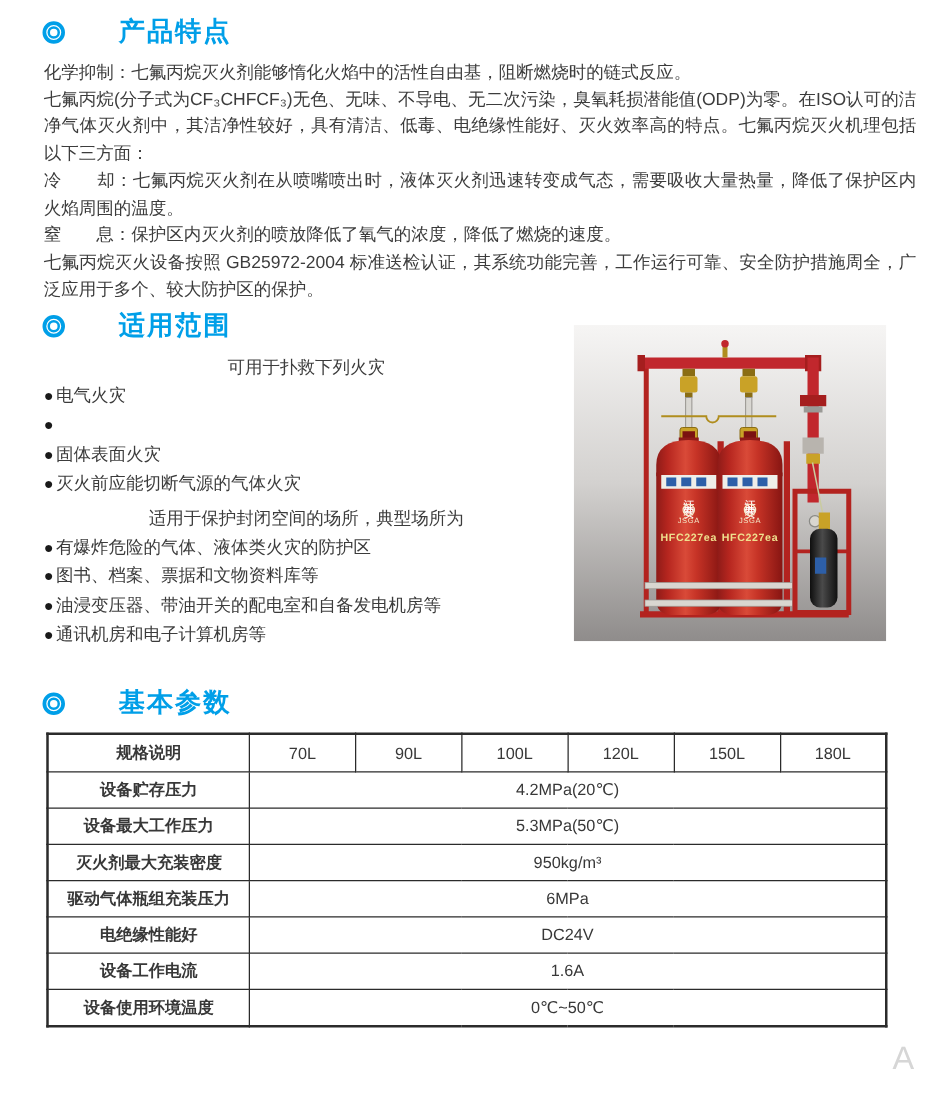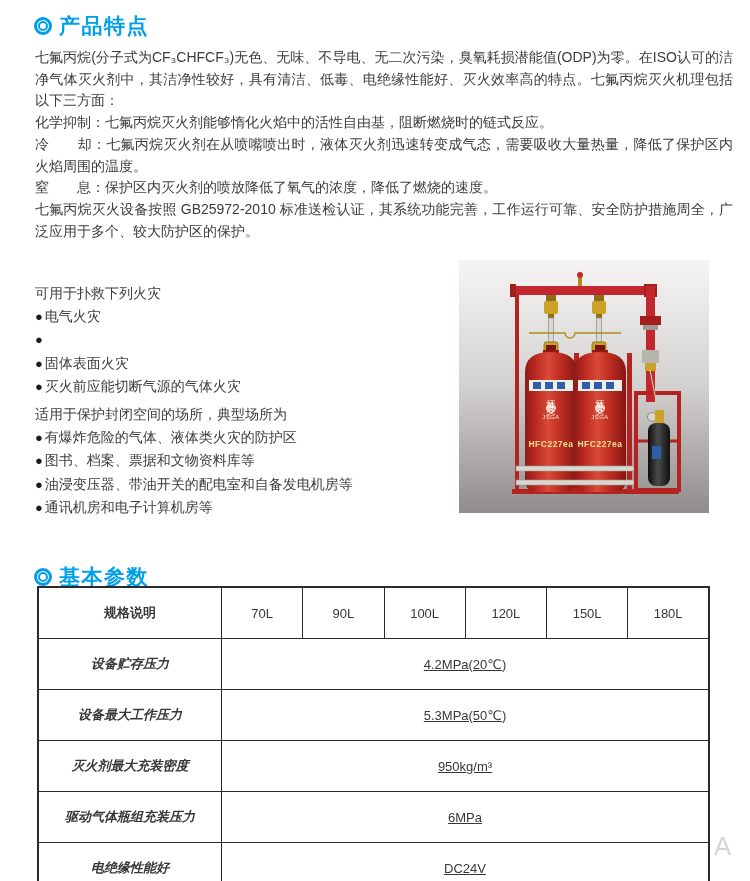--- a/index.html
+++ b/index.html
@@ -3,70 +3,74 @@
 <meta charset="utf-8">
 <style>
   :root{ --accent:#009FE8; --ink:#3c3c3c; --line:#2b2b2b; }
   html,body{margin:0;padding:0;background:#fff;}
   .page{
     position:relative; width:750px; height:881px; background:#ffffff;
     font-family:"Liberation Sans","DejaVu Sans",sans-serif; color:var(--ink); overflow:hidden;
   }
   
   .sec-head{position:absolute; left:34px; display:flex; align-items:center; gap:7px;}
-  #head-features{top:13px;} #head-scope{top:248px;} #head-params{top:564px;text-align:center;}
+  #head-features{top:13px;} #head-scope{top:248px;} #head-params{top:550px;text-align:center;}
   .sec-icon{width:12px; height:12px; border:3px solid var(--accent); border-radius:50%; position:relative; flex:0 0 auto;}
   .sec-icon::after{content:""; position:absolute; inset:1px; border:2.5px solid var(--accent); border-radius:50%;}
-  .sec-title{font-size:21px; font-weight:bold; color:var(--accent); letter-spacing:1.5px; line-height:26px;}
+  .sec-title{font-size:21px; font-weight:bold; color:var(--accent); letter-spacing:1.5px; line-height:26px;margin-left:36px;}
   
   .features-text{position:absolute; left:35px; top:47px; width:698px; font-size:14px; line-height:21.7px; text-align:justify;}
   .fpara{margin:0;}
   
   .scope-text{position:absolute; left:35px; top:282px; width:420px; font-size:14px;}
-  .scope-intro{line-height:23.2px;}
+  .scope-intro{line-height:23.2px;text-align:center;}
   .bullet-line{line-height:23.2px; display:flex; align-items:center;}
   .bullet{font-size:13px; margin-right:2px; color:#1a1a1a; flex:0 0 auto;}
   #scope-intro2{margin-top:5px;}
   
   .product-image{position:absolute; left:459px; top:260px; width:250px; height:253px;}
   .product-image svg{position:absolute; left:0; top:0;}
   .cyl-label{position:absolute; top:132px; width:52px; display:flex; flex-direction:column; align-items:center; pointer-events:none;}
   .v-brand{writing-mode:vertical-rl; font-size:9px; letter-spacing:2px; color:#ffffff; line-height:10px;}
   .logo-ring{width:8px; height:8px; border:1.2px solid #f5e9c8; border-radius:50%; margin-top:3px;}
   .logo-text{font-size:6px; color:#f5e9c8; margin-top:1px; letter-spacing:.5px;}
-  .model-text{font-size:8.5px; font-weight:bold; color:#efe08e; margin-top:19px; letter-spacing:.5px; white-space:nowrap;}
+  .model-text{font-size:8.5px; font-weight:bold; color:#efe08e; margin-top:5px; letter-spacing:.5px; white-space:nowrap;}
   
   .params-table{position:absolute; left:37px; top:586px; width:673px; border-collapse:collapse; table-layout:fixed; font-size:13px; color:#383838; border:2px solid var(--line);}
-  .params-table th,.params-table td{border:1px solid var(--line); text-align:center; padding:16px; overflow:hidden;}
+  .params-table th,.params-table td{border:1px solid var(--line); text-align:center; padding:5px; overflow:hidden;}
   .params-table thead tr{height:30px;}
   .params-table tbody tr{height:24px;}
   .label-col{width:150px; font-weight:bold;}
   .cap-cell{font-weight:normal;}
-  .row-label{font-weight:bold; font-size:13px;font-style:italic;}
-  .row-value{font-weight:normal;text-decoration:underline;}
+  .row-label{font-weight:bold; font-size:13px;}
+  .row-value{font-weight:normal;}
   
   .watermark{position:absolute; left:714px; top:831px; font-size:26px; color:#d6d6d6;}
 </style>
 </head>
 <body>
 
 <div class="page">
 
   <div class="sec-head" id="head-features">
     <span class="sec-icon"></span>
     <span class="sec-title">产品特点</span>
   </div>
   <div class="features-text" id="features-paragraphs">
+      <p class="fpara">化学抑制：七氟丙烷灭火剂能够惰化火焰中的活性自由基，阻断燃烧时的链式反应。</p>
       <p class="fpara">七氟丙烷(分子式为CF₃CHFCF₃)无色、无味、不导电、无二次污染，臭氧耗损潜能值(ODP)为零。在ISO认可的洁净气体灭火剂中，其洁净性较好，具有清洁、低毒、电绝缘性能好、灭火效率高的特点。七氟丙烷灭火机理包括以下三方面：</p>
-      <p class="fpara">化学抑制：七氟丙烷灭火剂能够惰化火焰中的活性自由基，阻断燃烧时的链式反应。</p>
       <p class="fpara">冷　　却：七氟丙烷灭火剂在从喷嘴喷出时，液体灭火剂迅速转变成气态，需要吸收大量热量，降低了保护区内火焰周围的温度。</p>
       <p class="fpara">窒　　息：保护区内灭火剂的喷放降低了氧气的浓度，降低了燃烧的速度。</p>
-      <p class="fpara">七氟丙烷灭火设备按照 GB25972-2010 标准送检认证，其系统功能完善，工作运行可靠、安全防护措施周全，广泛应用于多个、较大防护区的保护。</p>
+      <p class="fpara">七氟丙烷灭火设备按照 GB25972-2004 标准送检认证，其系统功能完善，工作运行可靠、安全防护措施周全，广泛应用于多个、较大防护区的保护。</p>
     </div>
 
+  <div class="sec-head" id="head-scope">
+    <span class="sec-icon"></span>
+    <span class="sec-title">适用范围</span>
+  </div>
   <div class="scope-text">
     <div class="scope-intro">可用于扑救下列火灾</div>
     <div id="fire-type-list">
         <div class="bullet-line">
           <span class="bullet">●</span>
           <span>电气火灾</span>
         </div>
         <div class="bullet-line">
           <span class="bullet">●</span>
         </div>

